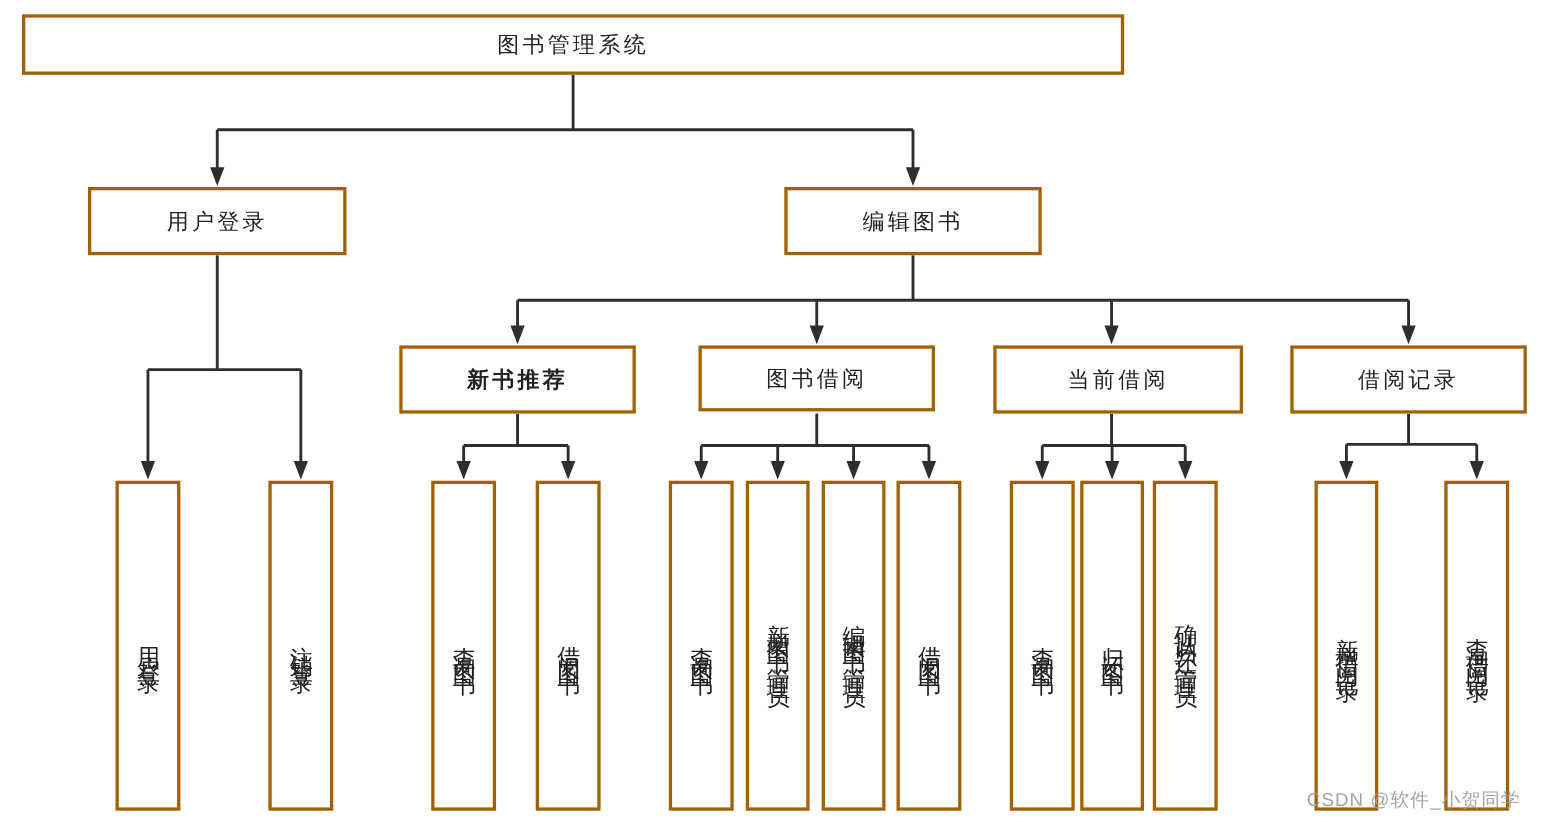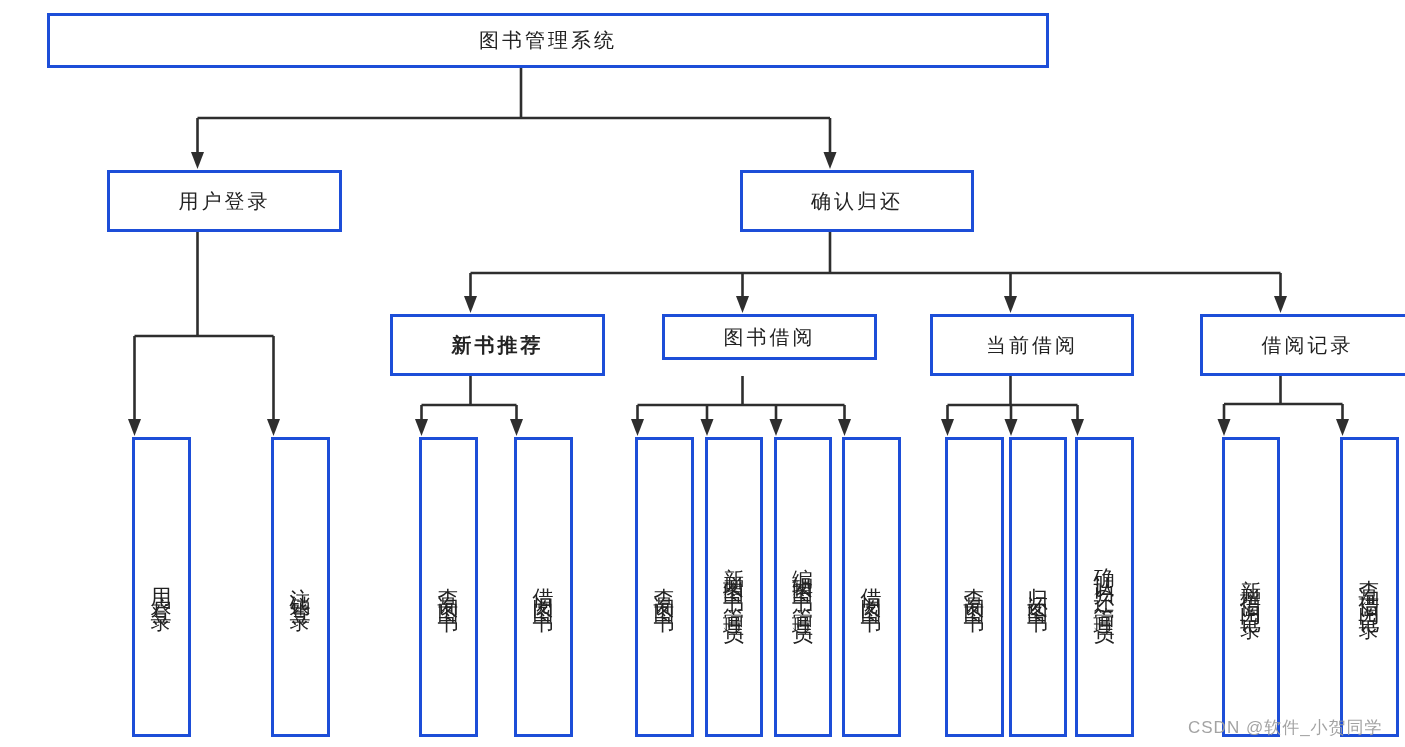--- a/index.html
+++ b/index.html
@@ -8,27 +8,26 @@
     width:1405px;height:747px;
     background:#ffffff;
     font-family:"Liberation Sans", sans-serif;
     overflow:hidden;
   }
   #edges{position:absolute;left:0;top:0;z-index:1;}
   .node{
     position:absolute;
     box-sizing:border-box;
     background:#ffffff;
-    border:3px solid #1d4ed8;
+    border:3px solid #a16207;
     display:flex;
     align-items:center;
     justify-content:center;
     z-index:2;
     color:#222222;
-    margin-left:27px;
   }
   .node.h span{
     font-size:20px;
     letter-spacing:3px;
     white-space:nowrap;
     color:#222222;
   }
   .node.v span{
     writing-mode:vertical-rl;
     font-size:21px;
@@ -107,29 +106,29 @@
       <polygon points="1336,419 1349,419 1342.5,436" fill="#2e2e2e"></polygon>
     </svg>
   <div id="watermark">CSDN @软件_小贺同学</div>
 <div class="node h" style="left: 20px; top: 13px; width: 1002px; height: 55px;">
       <span>图书管理系统</span>
     </div>
     <div class="node h" style="left: 80px; top: 170px; width: 235px; height: 62px;">
       <span>用户登录</span>
     </div>
     <div class="node h" style="left: 713px; top: 170px; width: 234px; height: 62px;">
-      <span>确认归还</span>
+      <span>编辑图书</span>
     </div>
     <div class="node h" style="left: 363px; top: 314px; width: 215px; height: 62px; font-weight: bold;">
       <span>新书推荐</span>
     </div>
-    <div class="node h" style="left: 635px; top: 314px; width: 215px; height: 46px;">
+    <div class="node h" style="left: 635px; top: 314px; width: 215px; height: 60px;">
       <span>图书借阅</span>
     </div>
-    <div class="node h" style="left: 903px; top: 314px; width: 204px; height: 62px;">
+    <div class="node h" style="left: 903px; top: 314px; width: 227px; height: 62px;">
       <span>当前借阅</span>
     </div>
     <div class="node h" style="left: 1173px; top: 314px; width: 215px; height: 62px;">
       <span>借阅记录</span>
     </div>
     <div class="node v" style="left: 105px; top: 437px; width: 59px; height: 300px;">
       <span>用户登录</span>
     </div>
     <div class="node v" style="left: 244px; top: 437px; width: 59px; height: 300px;">
       <span>注销登录</span>

